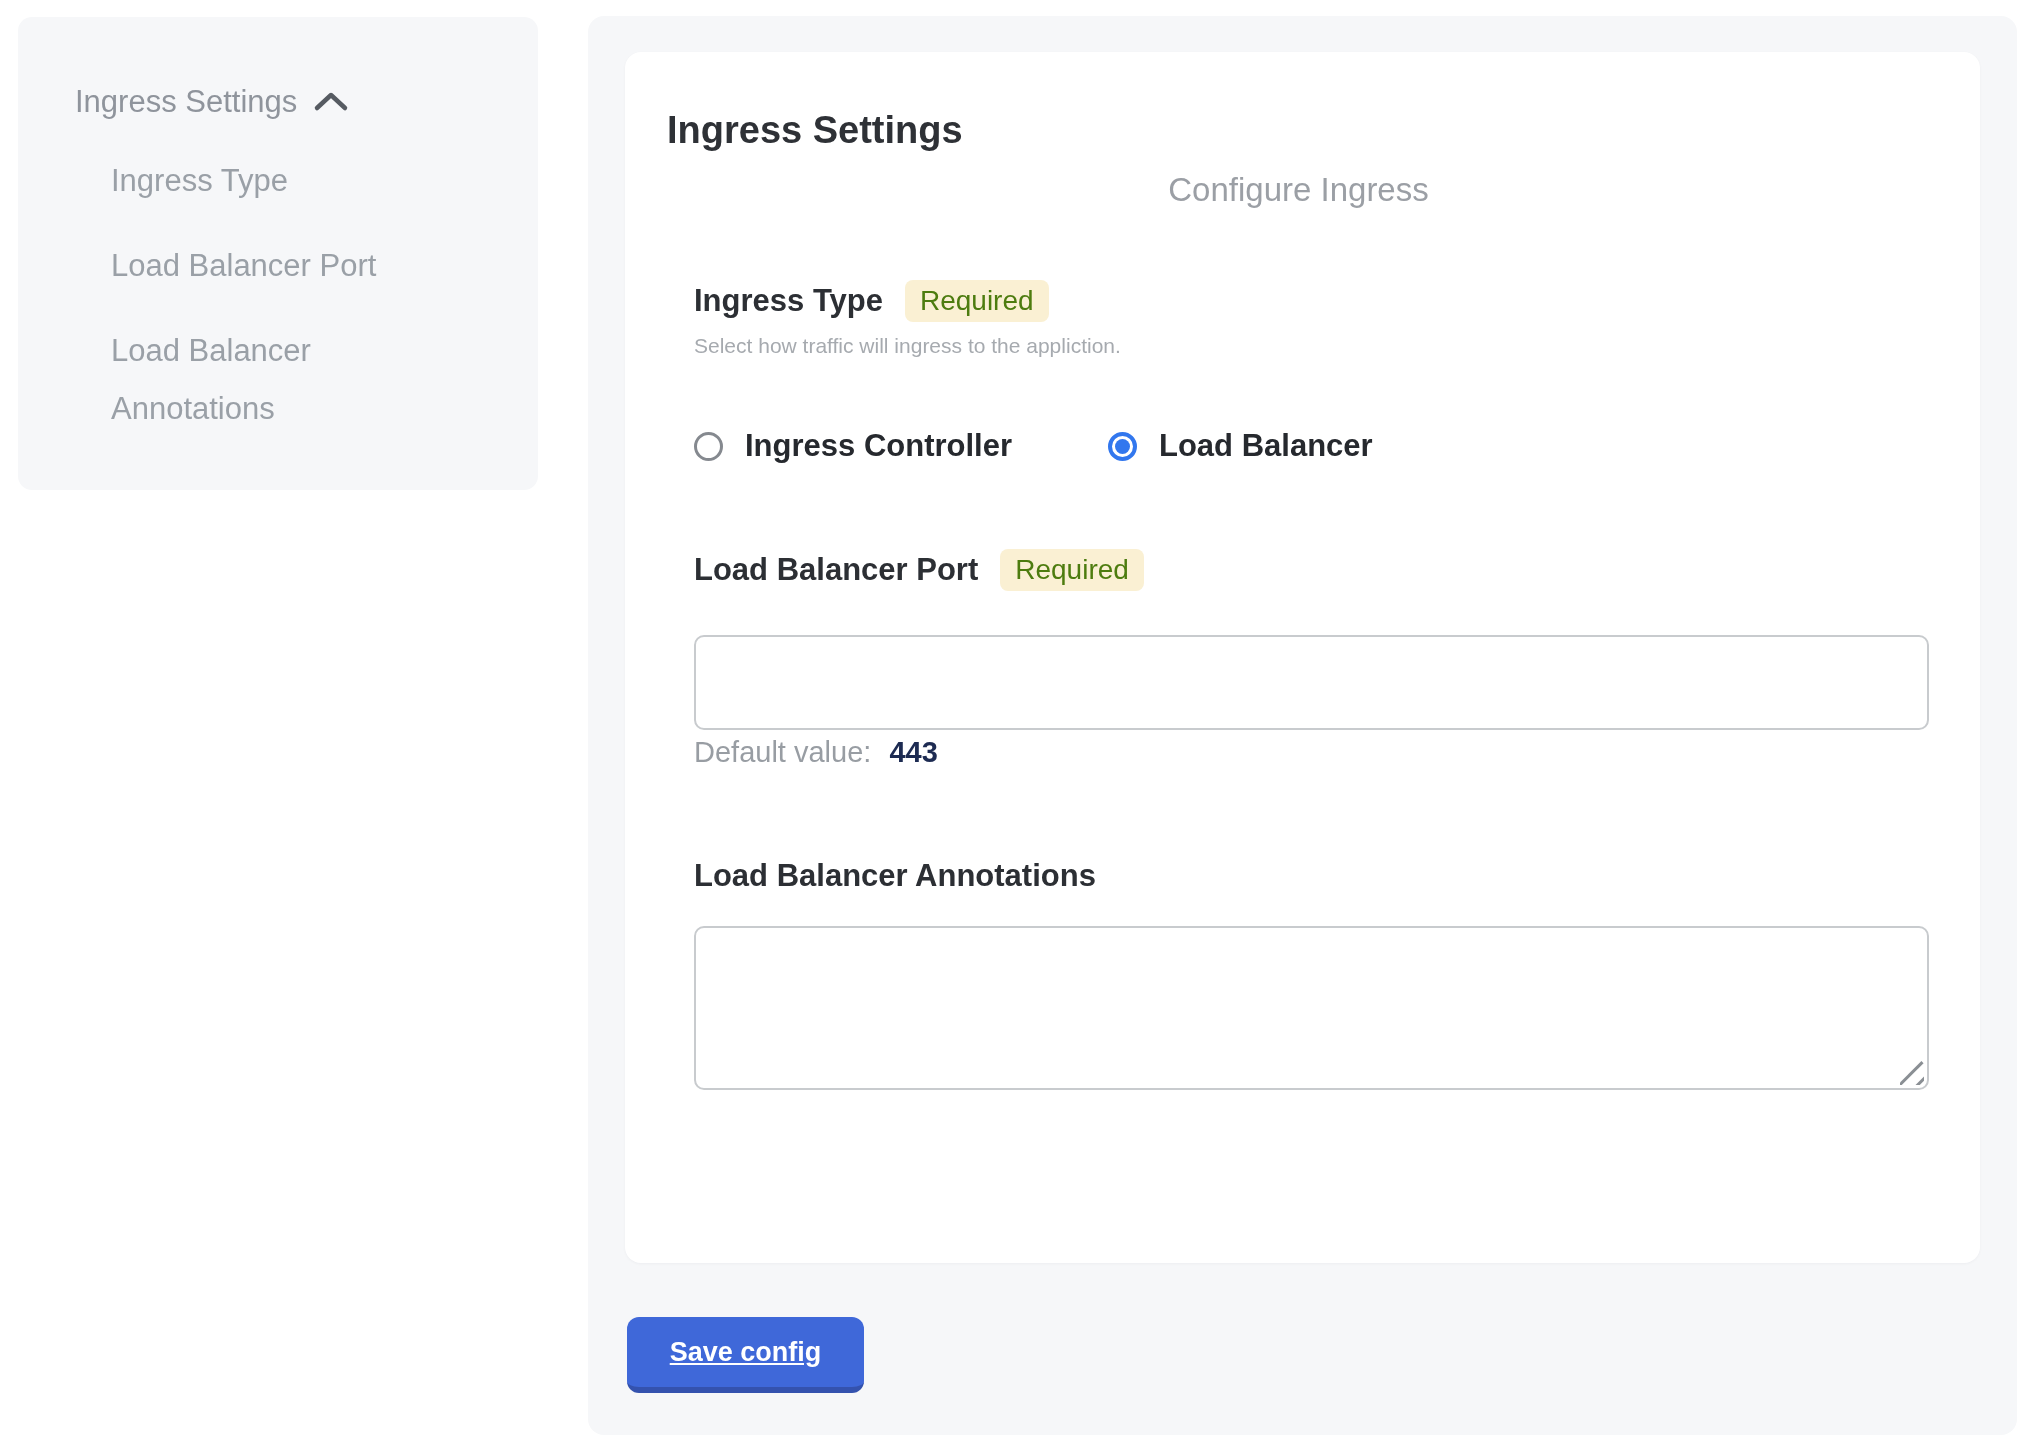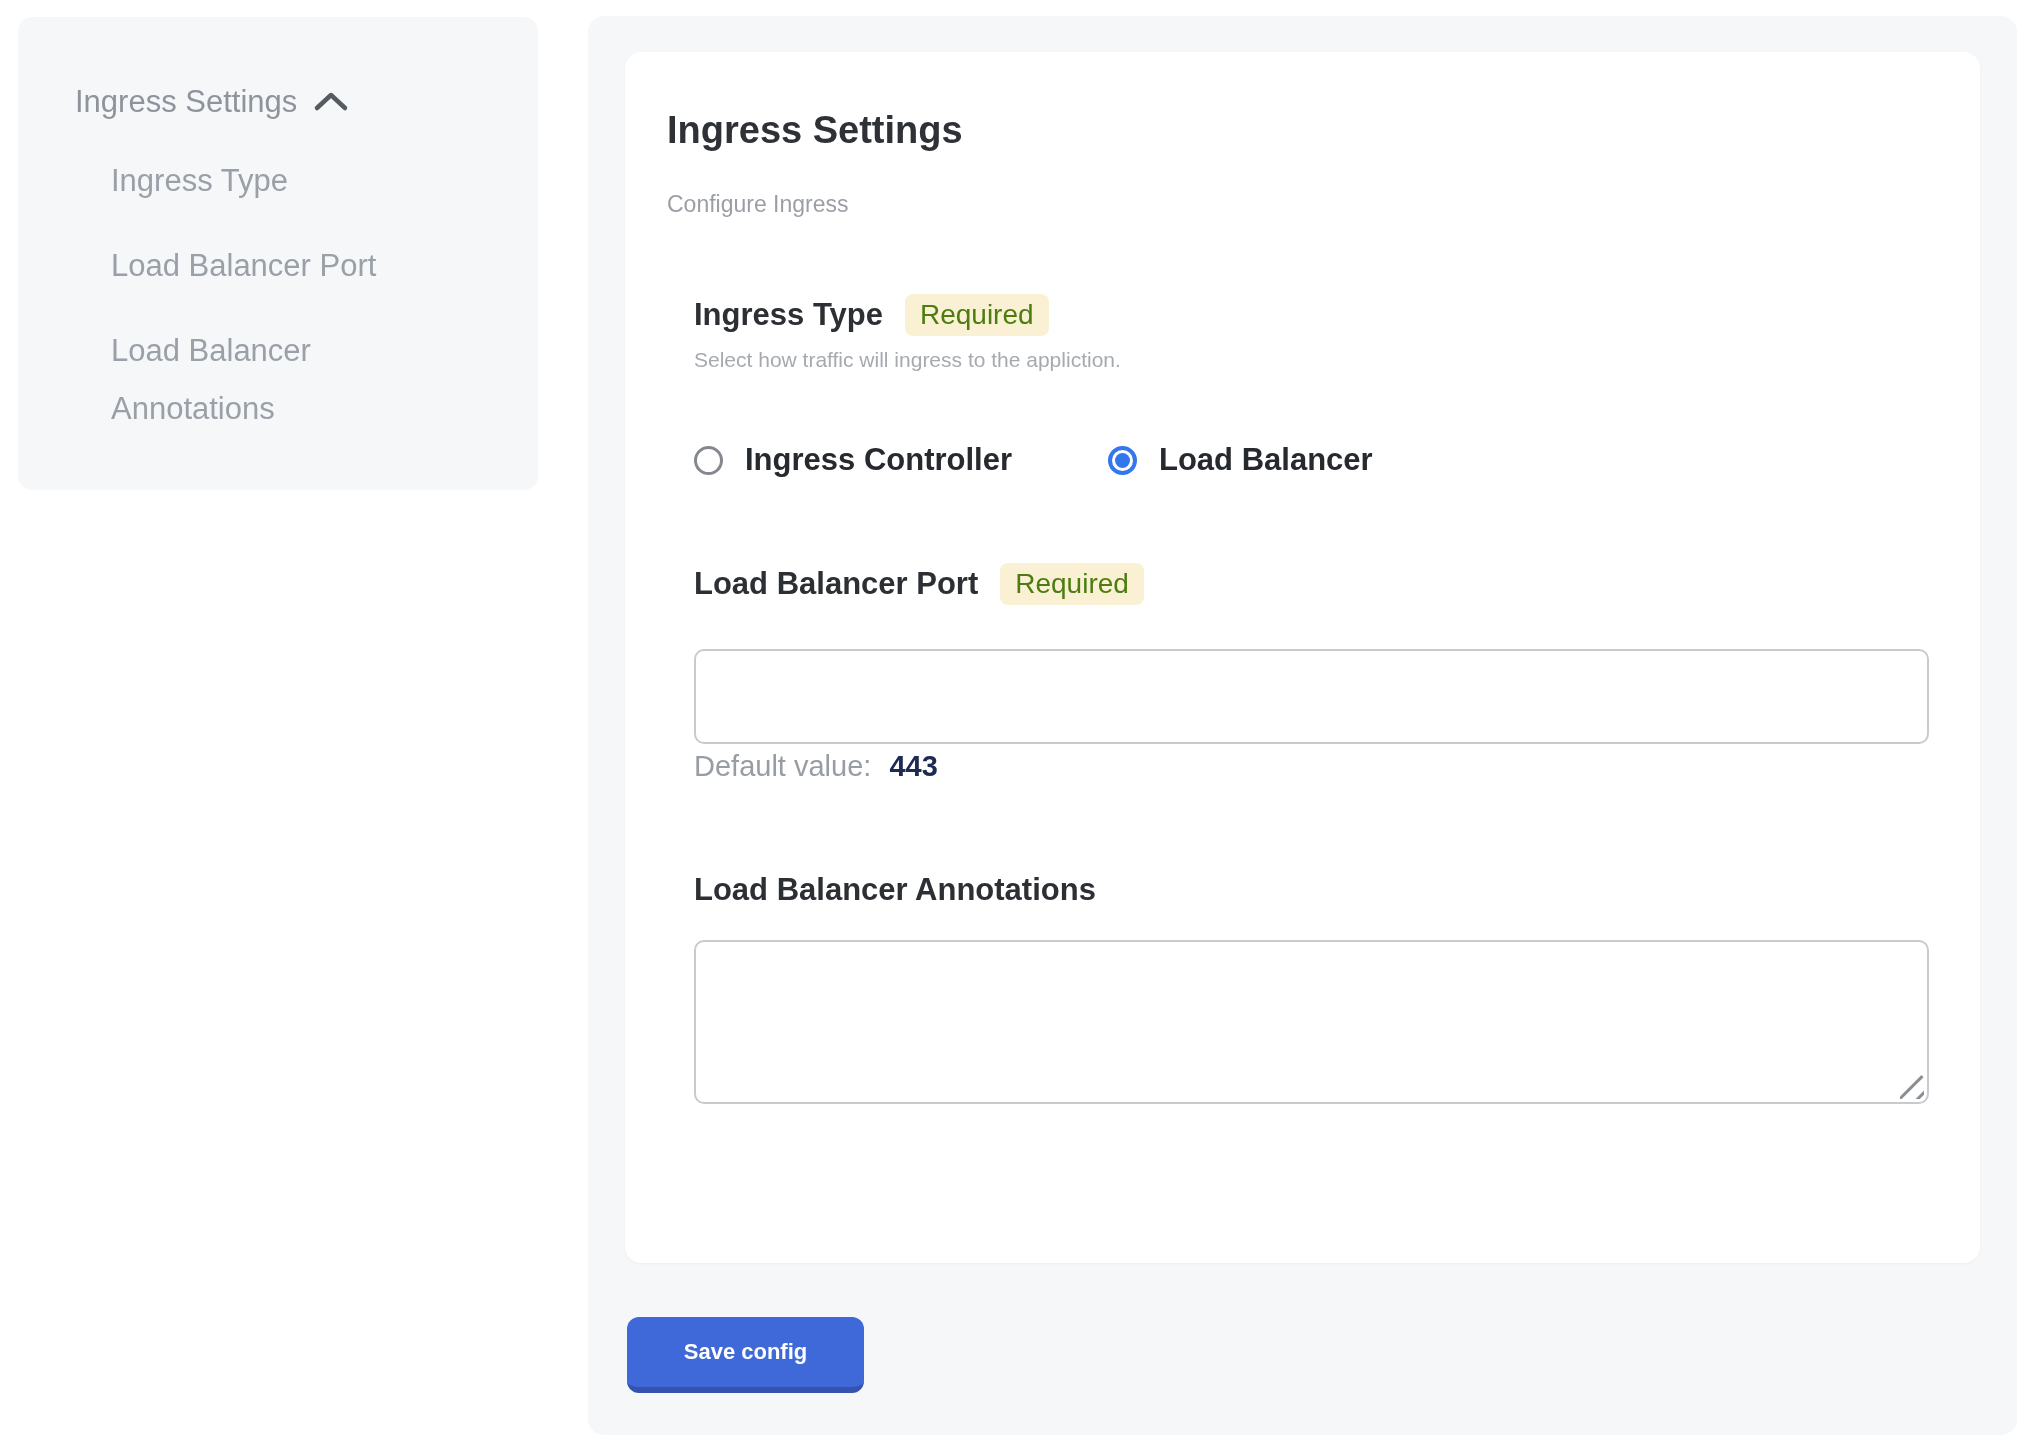--- a/index.html
+++ b/index.html
@@ -61,23 +61,24 @@
     box-shadow: 0 1px 3px rgba(30, 35, 48, 0.04);
     padding: 56px 50px 0 42px;
   }
   .card-title {
     margin: 0;
     font-size: 38px; line-height: 44px;
     font-weight: 700;
     color: #2e3136;
   }
   .card-subtitle {
-    margin-top: 34px;
-    font-size: 23px; line-height: 36px;
+    margin-top: 20px;
+    font-size: 33px; line-height: 36px;
     color: #9b9fa5;
+    text-align: center;
   }
   .sections { margin-left: 27px; }
 
   .field-heading-row {
     display: flex; align-items: center; gap: 22px;
   }
   .field-label {
     font-size: 31px; line-height: 40px;
     font-weight: 700;
     color: #2c2f34;
@@ -190,23 +191,24 @@
   .save-btn {
     position: absolute;
     left: 39px; top: 1301px;
     width: 237px; height: 76px;
     background: #3f68d9;
     border: none;
     border-bottom: 6px solid #3452ae;
     border-radius: 12px;
     color: #ffffff;
     font-family: "Liberation Sans", sans-serif;
-    font-size: 22px;
-    font-weight: 700;
-    cursor: pointer;
+    font-size: 27px;
+    font-weight: 700;
+    cursor: pointer;
+    text-decoration: underline;
   }
 </style>
 </head>
 <body>
 
 <nav class="sidebar-card">
   <div class="nav-section-header">
     <span>Ingress Settings</span>
     <svg class="chevron-up" viewBox="0 0 36 24">
       <polyline points="4,18 18,5 32,18" fill="none" stroke="#565b62" stroke-width="4.5" stroke-linecap="round" stroke-linejoin="round"></polyline>

